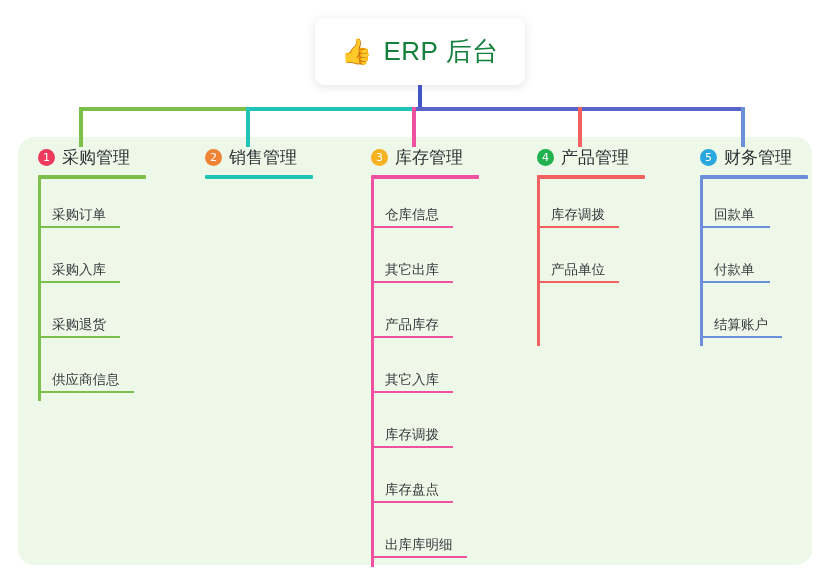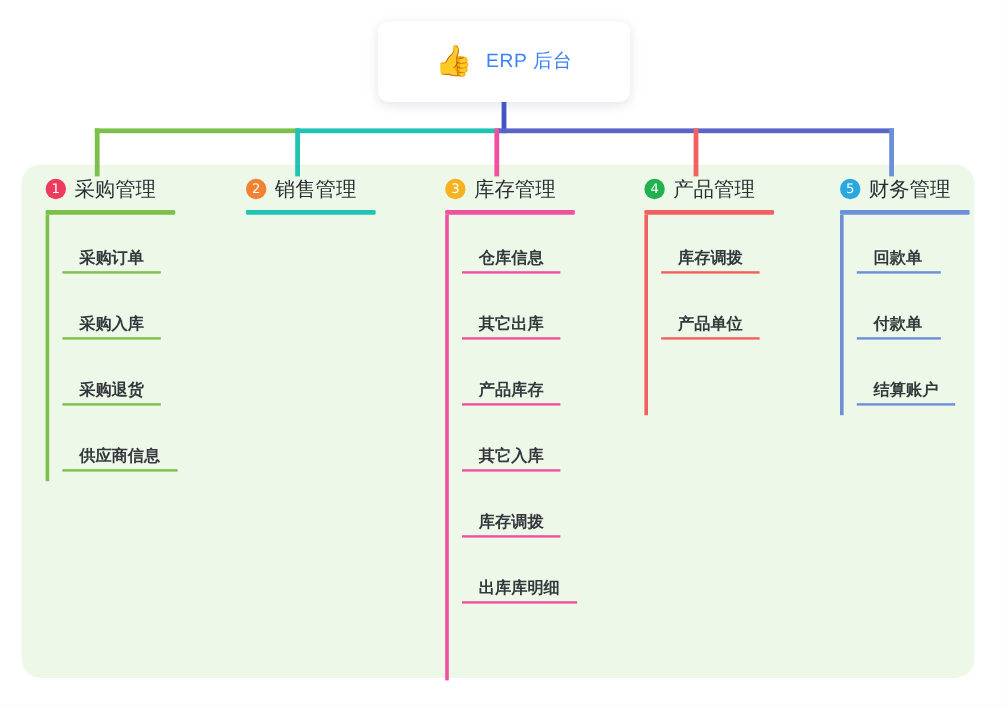--- a/index.html
+++ b/index.html
@@ -12,21 +12,21 @@
   #stage{position:relative;width:839px;height:588px;}
 
   
   .root-card{
     position:absolute;left:315px;top:18px;width:210px;height:67px;
     background:#ffffff;border-radius:9px;
     box-shadow:0 2px 10px rgba(120,130,150,.22);
     display:flex;align-items:center;justify-content:center;gap:11px;
   }
   .root-emoji{font-size:25px;line-height:1;display:block;}
-  .root-title{font-size:16px;color:#3b82f6;letter-spacing:.5px;white-space:nowrap;}
+  .root-title{font-size:26px;color:#15803d;letter-spacing:.5px;white-space:nowrap;}
 
   
   .ln{position:absolute;}
   .vline{width:4px;}
   .hline{height:4px;}
 
   
   .panel{
     position:absolute;left:18px;top:137px;width:794px;height:428px;
     background:#eef8e9;border-radius:16px;
@@ -37,21 +37,21 @@
   .col-head{display:flex;align-items:center;gap:7px;height:24px;white-space:nowrap;}
   .badge{
     width:17px;height:17px;border-radius:50%;
     color:#fff;font-size:11px;line-height:17px;text-align:center;
     flex:0 0 17px;font-family:"DejaVu Sans",sans-serif;
   }
   .col-title{font-size:17px;color:#2b2f33;}
   .head-rule{height:4px;margin-top:6px;border-radius:1px;}
 
   
-  .items{position:relative;padding-left:14px;margin-top:0;font-weight:bold;}
+  .items{position:relative;padding-left:0;margin-top:0;}
   .spine{position:absolute;left:0;top:0;width:3px;}
   .item{position:relative;height:55px;}
   .item-label{
     position:absolute;left:14px;bottom:10px;
     font-size:13.5px;color:#34383c;white-space:nowrap;
   }
   .item-rule{position:absolute;left:0;bottom:6px;height:2px;}
 </style>
 </head>
 <body>
@@ -133,20 +133,24 @@
           </div>
           <div class="item">
             <span class="item-label">其它入库</span>
             <span class="item-rule" style="width:82px;background:#ef50a0;"></span>
           </div>
           <div class="item">
             <span class="item-label">库存调拨</span>
             <span class="item-rule" style="width:82px;background:#ef50a0;"></span>
           </div>
           <div class="item">
+            <span class="item-label">库存盘点</span>
+            <span class="item-rule" style="width:82px;background:#ef50a0;"></span>
+          </div>
+          <div class="item">
             <span class="item-label">出库库明细</span>
             <span class="item-rule" style="width:96px;background:#ef50a0;"></span>
           </div>
         </div>
       </div>
       <div class="col" style="left:537px;">
         <div class="col-head">
           <span class="badge" style="background:#21b14e;">4</span>
           <span class="col-title">产品管理</span>
         </div>

